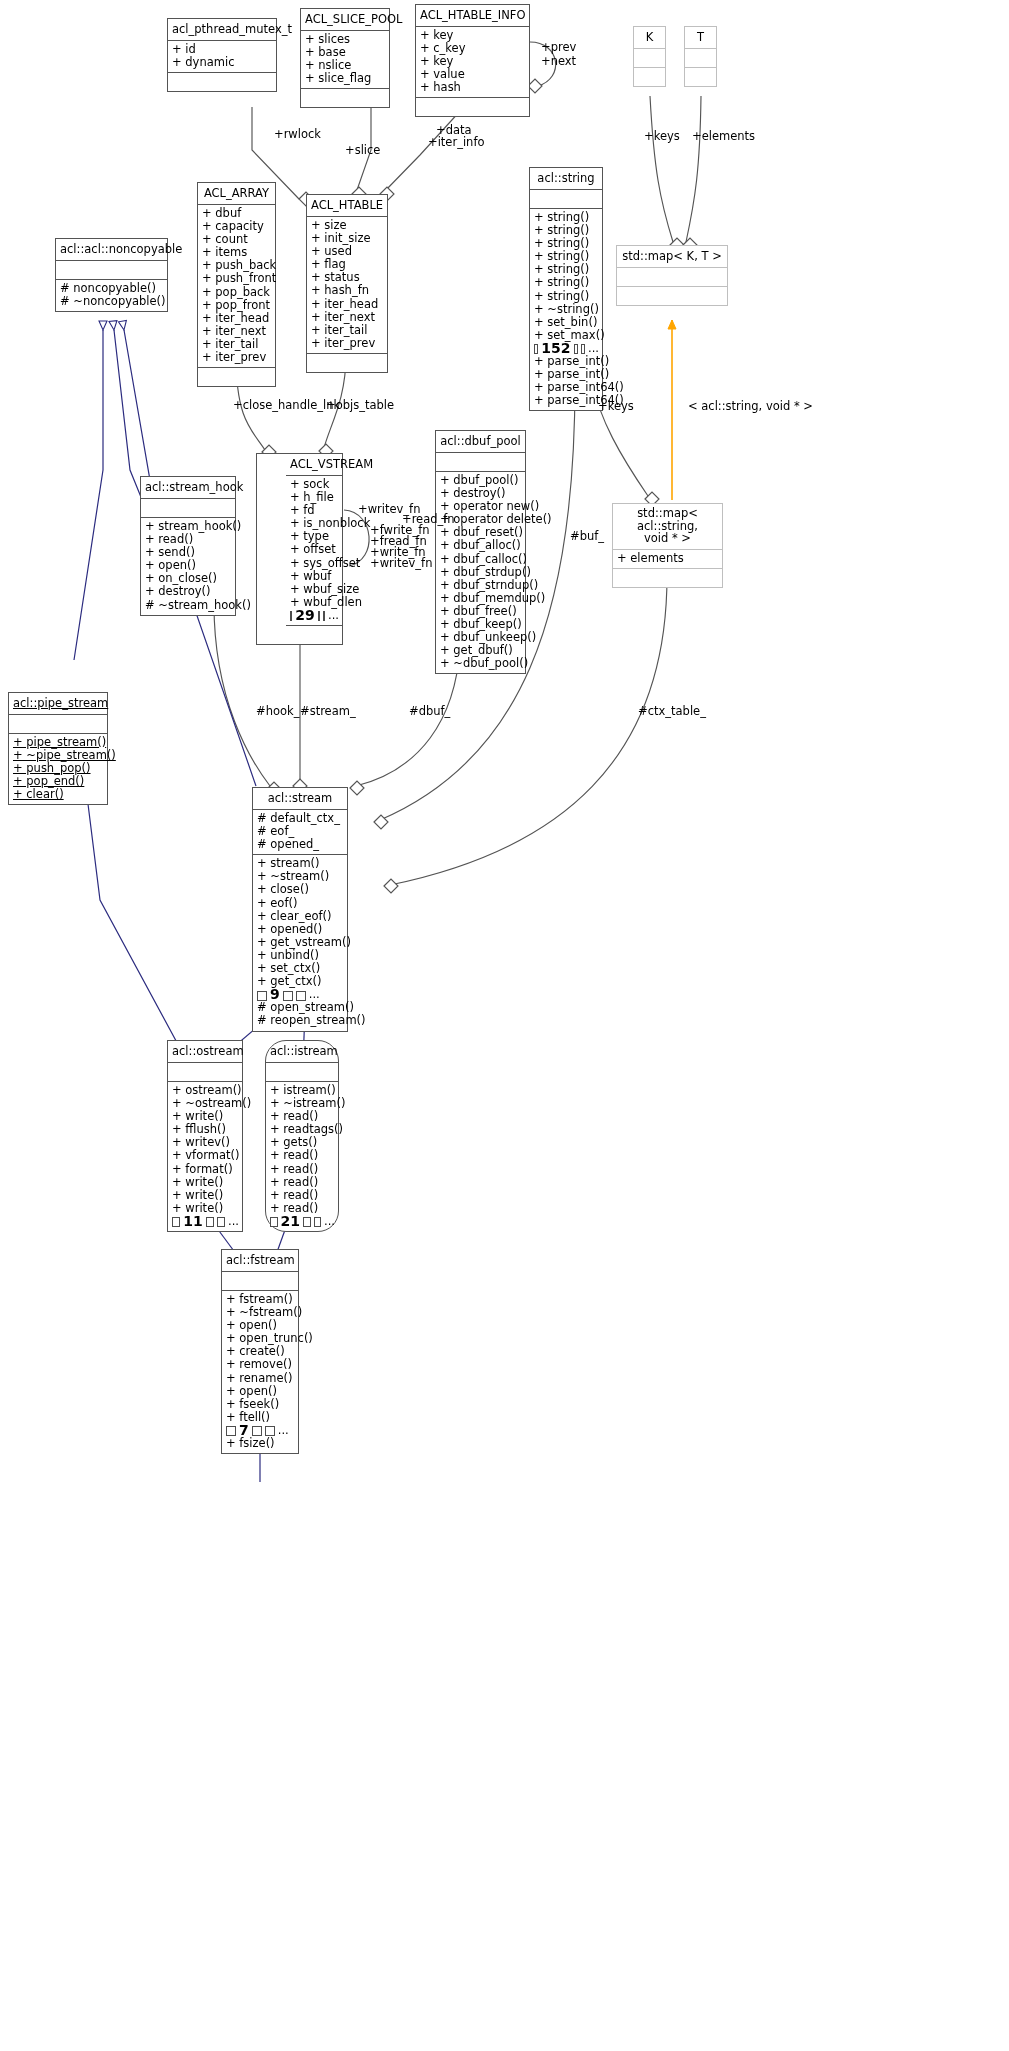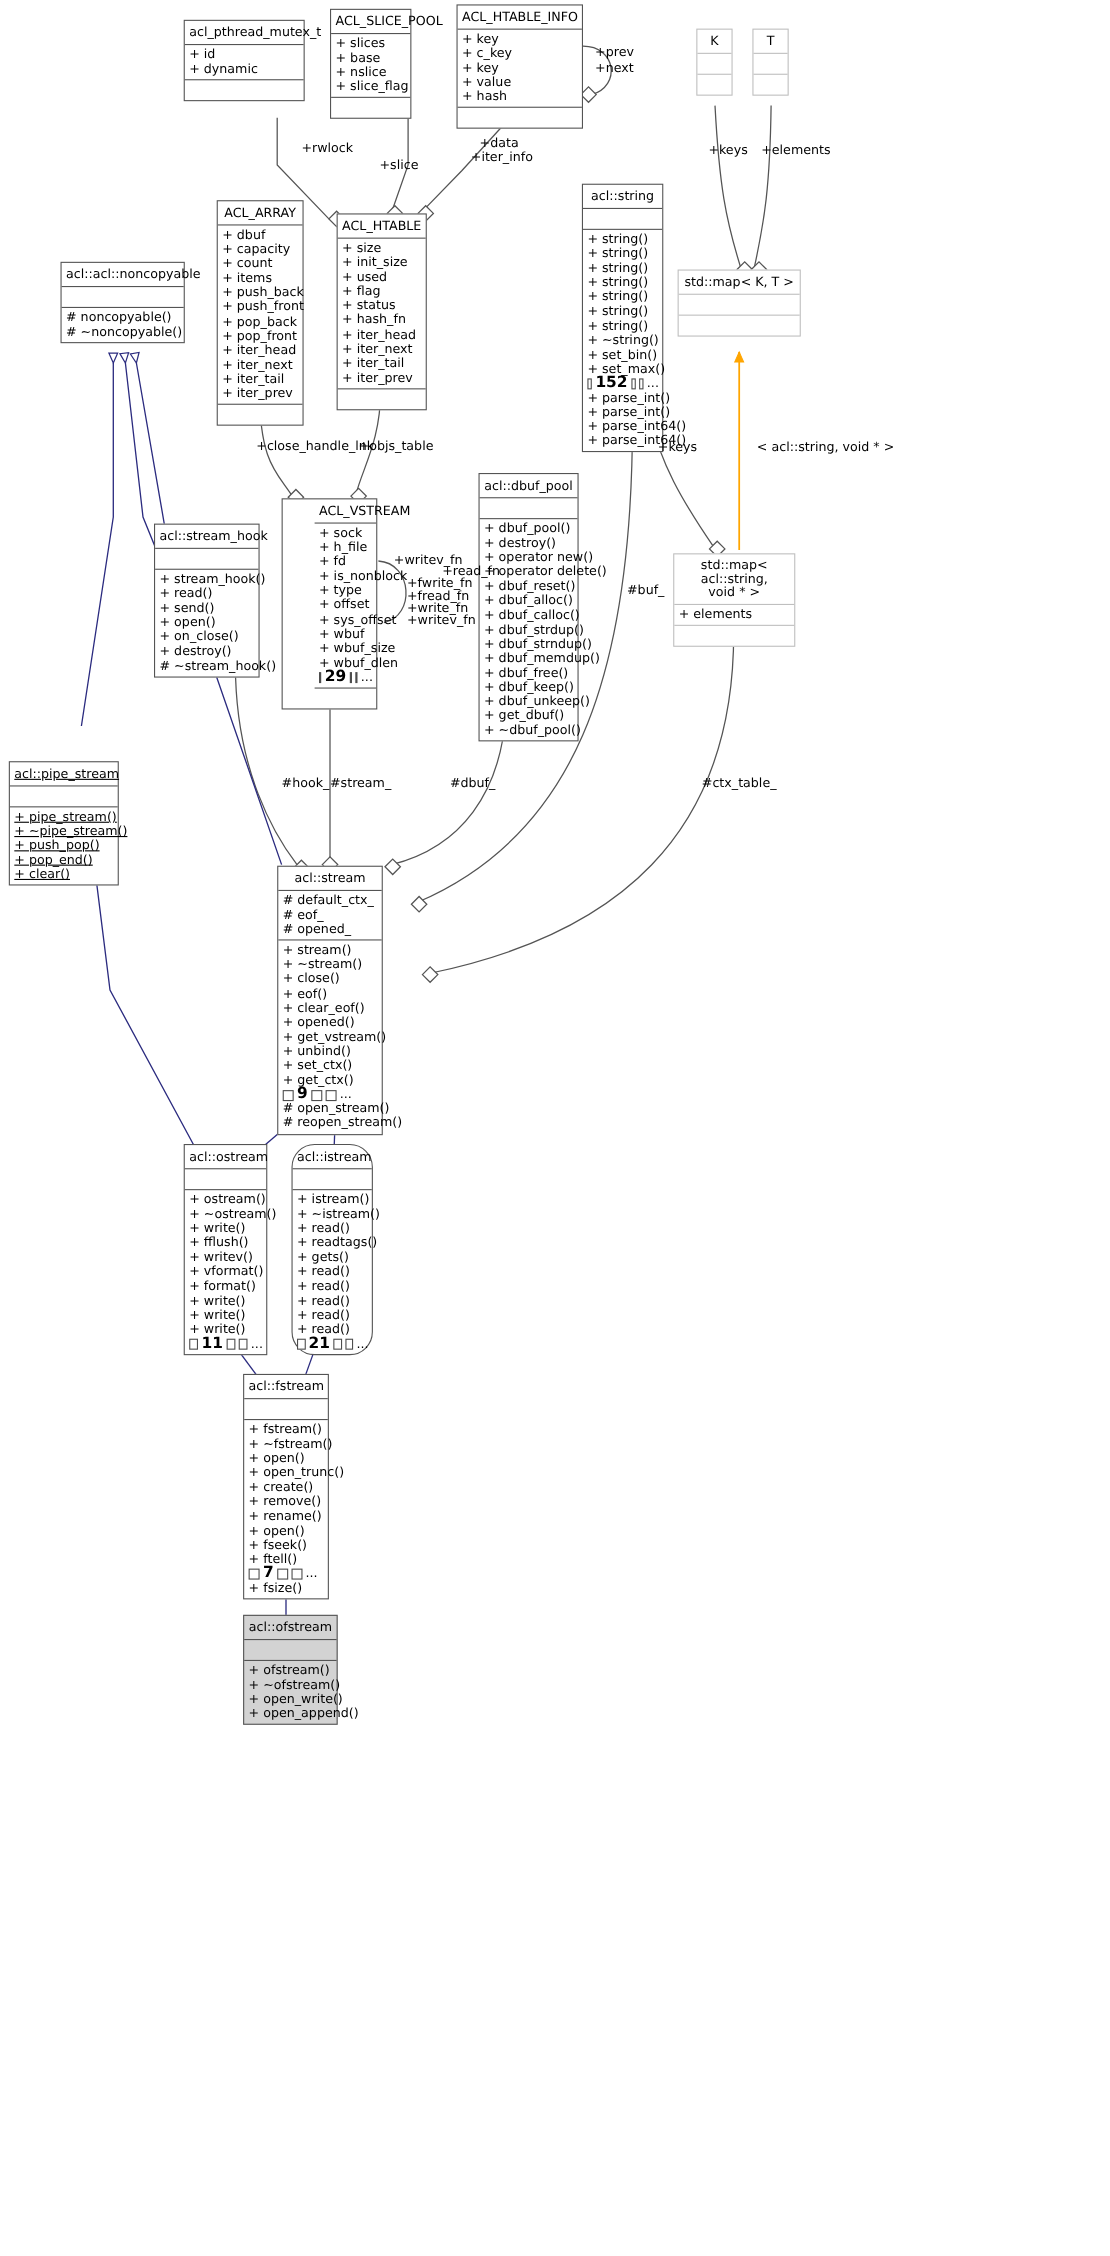--- a/index.html
+++ b/index.html
@@ -126,21 +126,21 @@
     <div class="title">acl_pthread_mutex_t</div>
     <div class="attrs sep">
       <div class="row">+ id</div>
       <div class="row">+ dynamic</div>
     </div>
     <div class="ops">
         <div class="empty"></div>
       </div>
   </div>
 
-  <div class="node" style="left:300px;top:8px;width:74px;">
+  <div class="node" style="left:300px;top:8px;width:90px;">
     <div class="title">ACL_SLICE_POOL</div>
     <div class="attrs sep">
       <div class="row">+ slices</div>
       <div class="row">+ base</div>
       <div class="row">+ nslice</div>
       <div class="row">+ slice_flag</div>
     </div>
     <div class="ops">
         <div class="empty"></div>
       </div>
@@ -466,32 +466,20 @@
         <span class="mbox"></span>
         <span class="num">7</span>
         <span class="mbox"></span>
         <span class="mbox"></span>
         <span class="dots">...</span>
       </div>
       <div class="row">+ fsize()</div>
     </div>
   </div>
 
-  <div class="node gray" style="left:221px;top:1468px;width:86px;">
-    <div class="title">acl::ofstream</div>
-    <div class="attrs sep">
-        <div class="empty"></div>
-      </div>
-    <div class="ops">
-      <div class="row">+ ofstream()</div>
-      <div class="row">+ ~ofstream()</div>
-      <div class="row">+ open_write()</div>
-      <div class="row">+ open_append()</div>
-    </div>
-  </div>
 
   <div class="elabel" style="left:274px;top:128px;">+rwlock</div>
   <div class="elabel" style="left:345px;top:128px;margin-top:16px;">+slice</div>
   <div class="elabel" style="left:436px;top:124px;">+data</div>
   <div class="elabel" style="left:428px;top:136px;">+iter_info</div>
   <div class="elabel" style="left:541px;top:41px;">+prev</div>
   <div class="elabel" style="left:541px;top:55px;">+next</div>
   <div class="elabel" style="left:644px;top:130px;">+keys</div>
   <div class="elabel" style="left:692px;top:130px;">+elements</div>
   <div class="elabel" style="left:233px;top:399px;">+close_handle_lnk</div>

